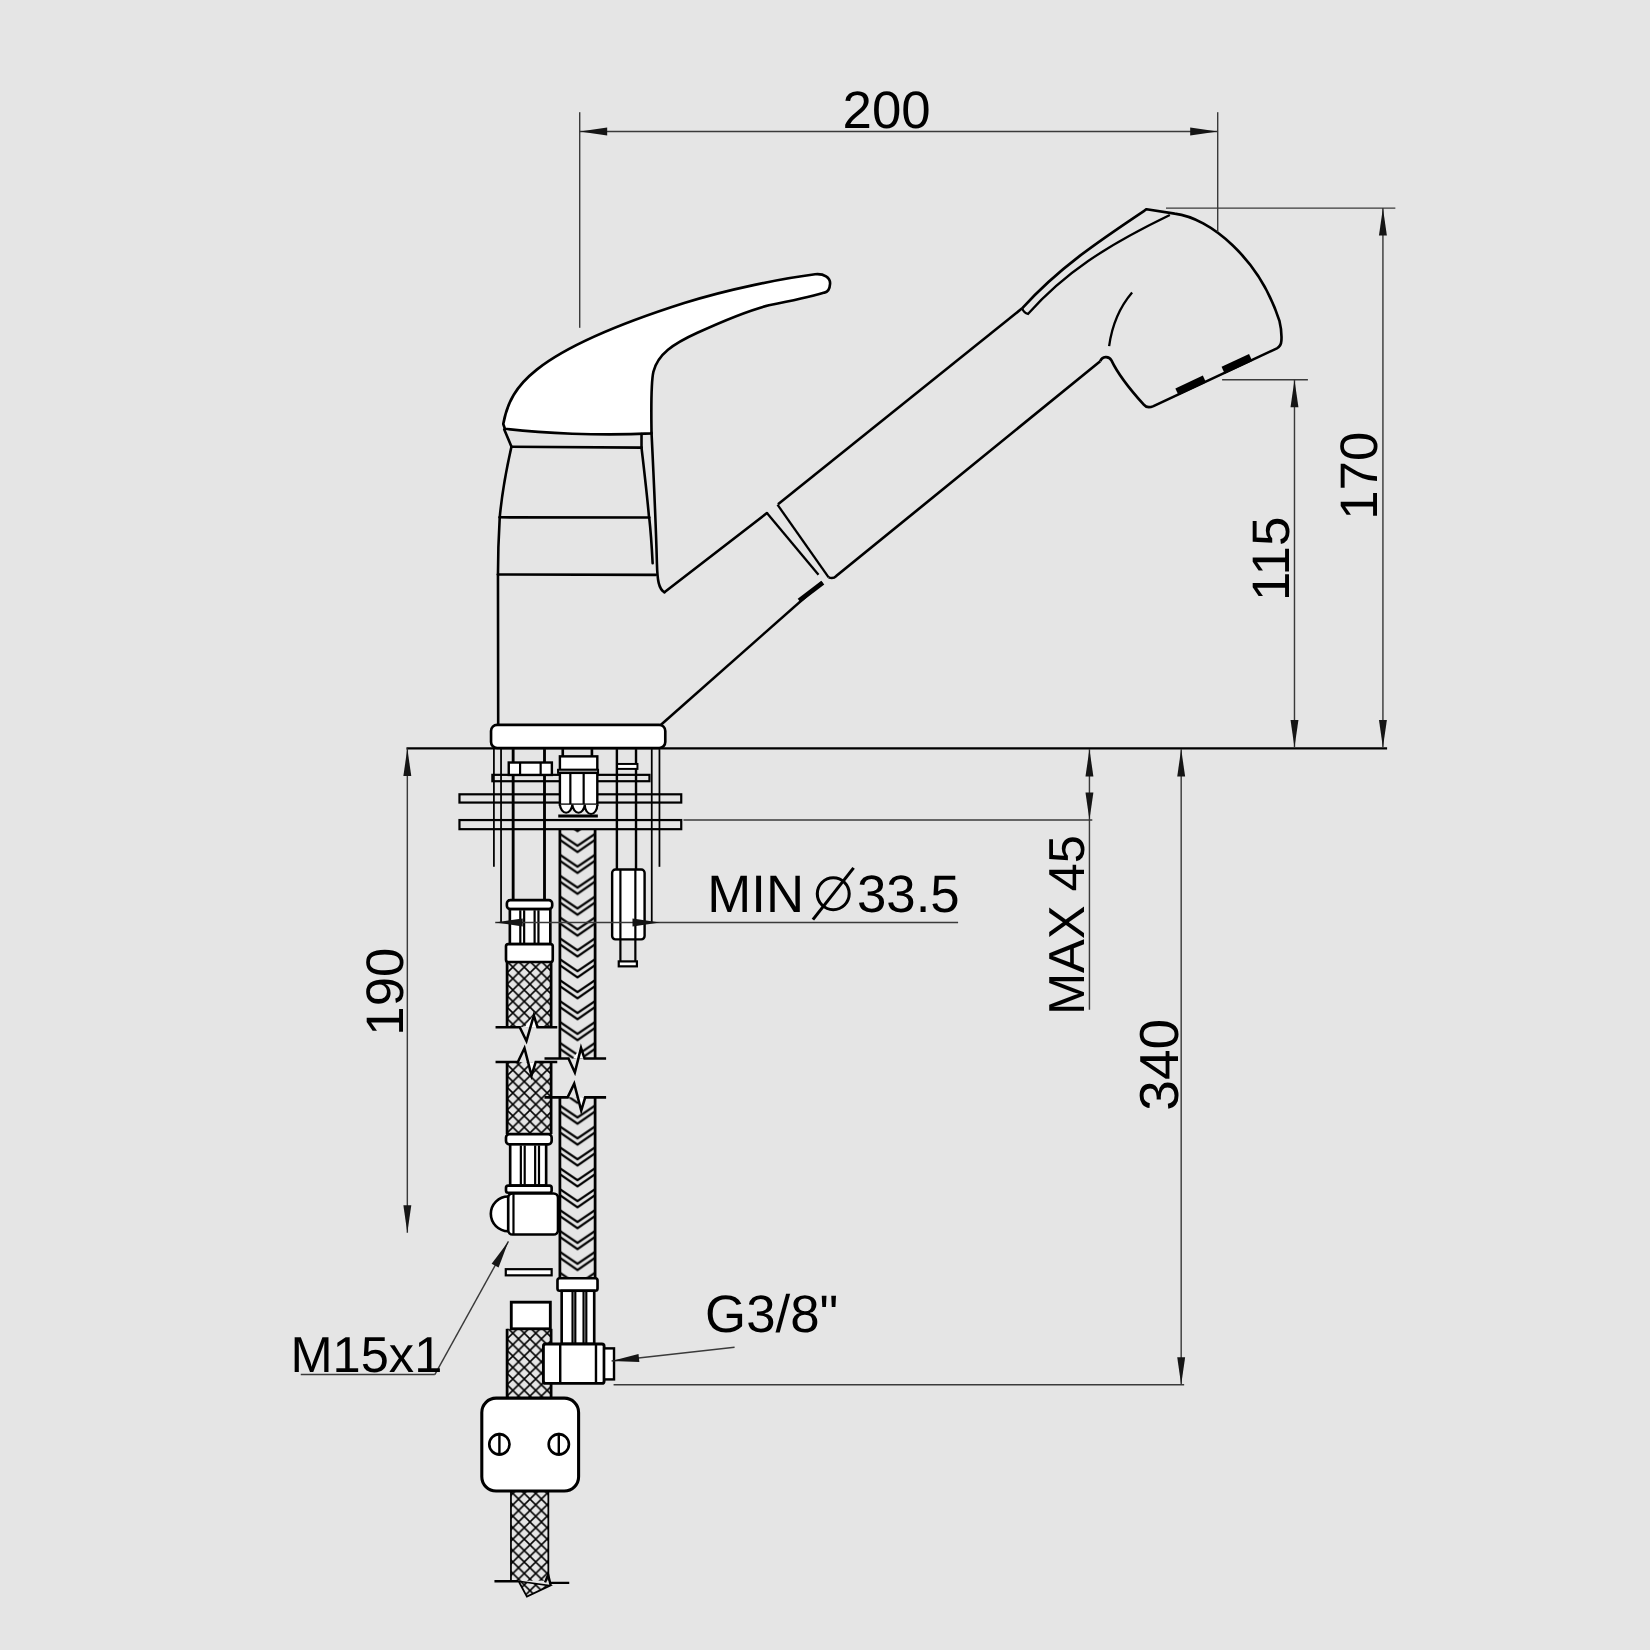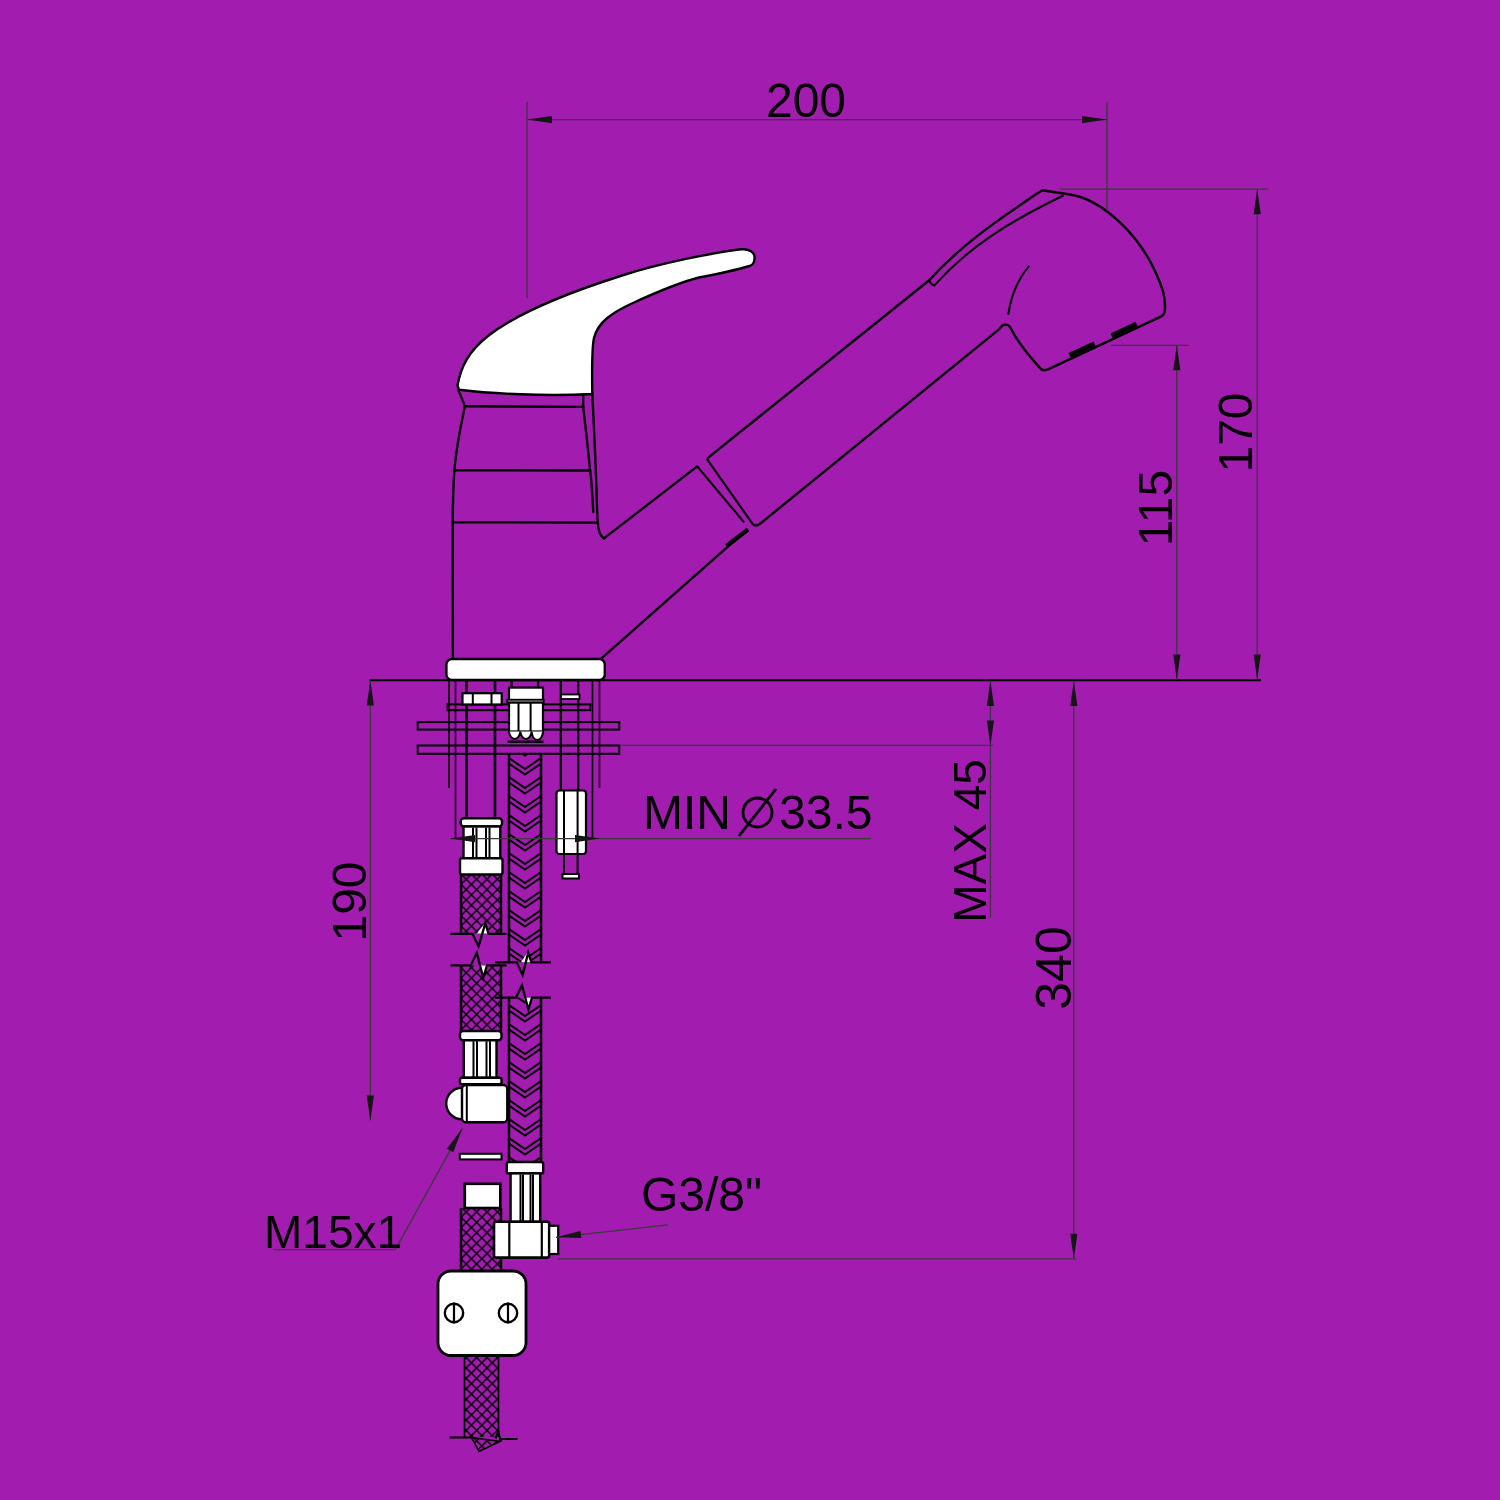--- a/index.html
+++ b/index.html
@@ -1,16 +1,16 @@
 <!DOCTYPE html>
 <html><head>
 <meta charset="utf-8">
 <style>
   html,body{margin:0;padding:0;background:#fff;}
-  .wrap{width:1500px;height:1500px;position:relative;background:#a21caf;}
+  .wrap{width:1500px;height:1500px;position:relative;background:#e5e5e5;}
   text{font-family:"Liberation Sans",sans-serif;fill:#000;}
 </style>
 </head>
 <body>
 <div class="wrap">
 <svg width="1500" height="1500" viewBox="0 0 1500 1500">
 <defs>
   <pattern id="pb" patternUnits="userSpaceOnUse" x="461" y="874" width="10.4" height="10.4">
     <path d="M-1,11.4 L11.4,-1 M-1,-1 L11.4,11.4" stroke="#000" stroke-width="1.4" fill="none"></path>
   </pattern>

